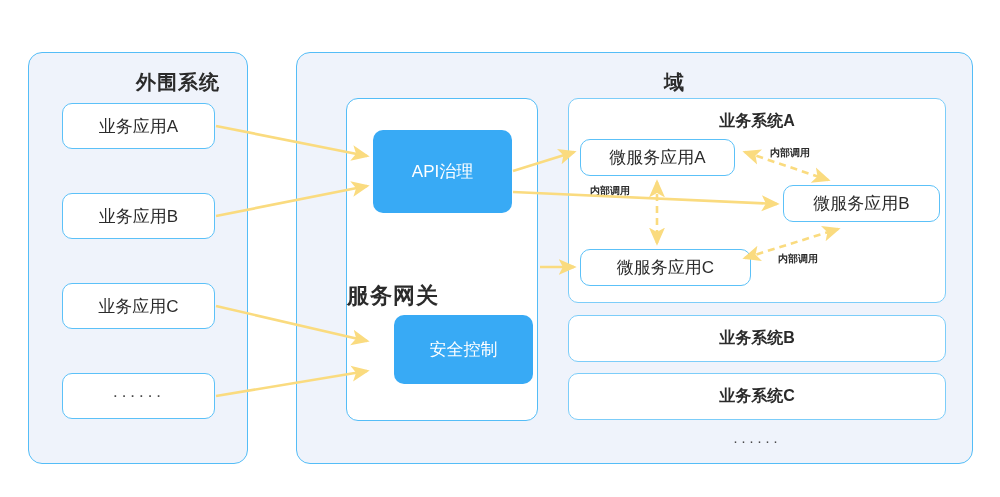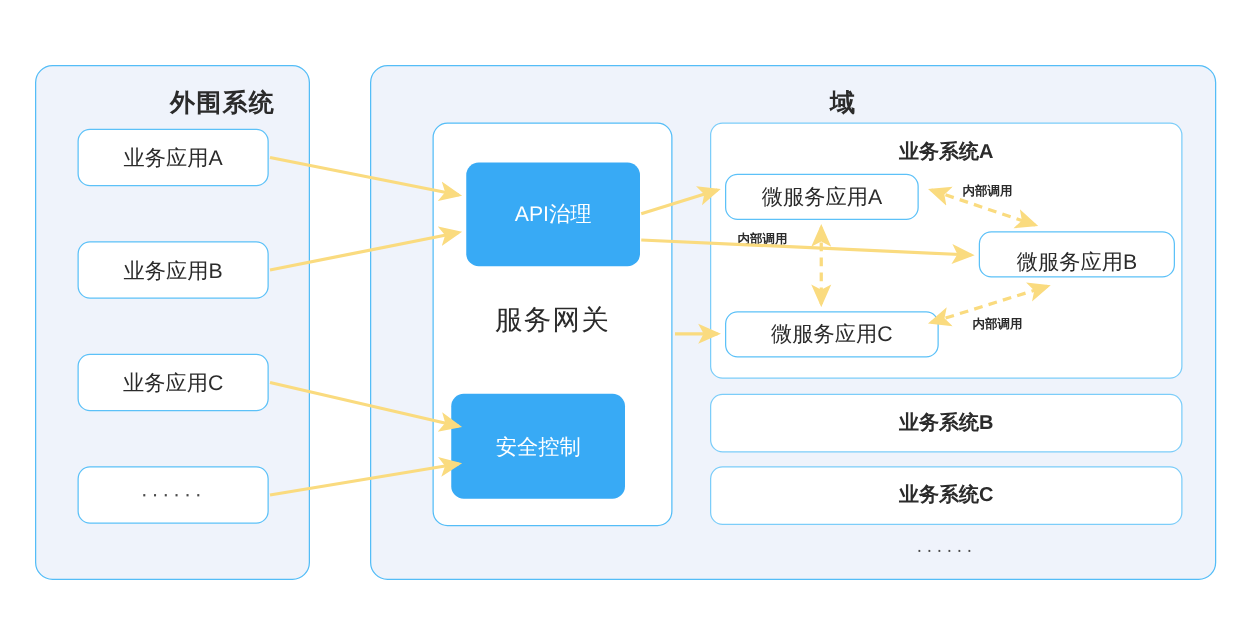--- a/index.html
+++ b/index.html
@@ -59,25 +59,26 @@
   .gateway {
     position: absolute;
     background: #ffffff;
     border: 1.5px solid #54bdf7;
     border-radius: 12px;
     box-sizing: border-box;
   }
   .gw-label {
     position: absolute;
     width: 100%;
-    text-align: center;
+    text-align: left;
     font-size: 22px;
-    font-weight: normal;
+    font-weight: bold;
     color: #2b2b2b;
     letter-spacing: 1px;
+    margin-top: 40px;
   }
   .bbox {
     position: absolute;
     background: #38aaf5;
     border-radius: 10px;
     box-sizing: border-box;
     display: flex;
     align-items: center;
     justify-content: center;
     color: #ffffff;
@@ -167,32 +168,32 @@
   <div class="panel" style="left:296px; top:52px; width:677px; height:412px;">
     <div class="panel-title" style="top:16px;">域</div>
   </div>
 
   <div class="gateway" style="left:346px; top:98px; width:192px; height:323px;">
     <div class="gw-label" style="top:142px;">服务网关</div>
   </div>
   <div class="bbox" style="left:373px; top:130px; width:139px; height:83px;">
     <span>API治理</span>
   </div>
-  <div class="bbox" style="left:361px; top:315px; width:139px; height:84px;">
+  <div class="bbox" style="left:394px; top:315px; width:139px; height:69px;">
     <span>安全控制</span>
   </div>
 
   <div class="subsys" style="left:568px; top:98px; width:378px; height:205px;">
     <div class="subsys-title" style="top:12px;">业务系统A</div>
   </div>
 
   <div class="wbox" style="left:580px; top:139px; width:155px; height:37px;">
     <span>微服务应用A</span>
   </div>
-  <div class="wbox" style="left:783px; top:185px; width:157px; height:37px;align-items:flex-end;">
+  <div class="wbox" style="left:783px; top:185px; width:157px; height:37px;">
     <span>微服务应用B</span>
   </div>
   <div class="wbox" style="left:580px; top:249px; width:171px; height:37px;">
     <span>微服务应用C</span>
   </div>
 
   <div class="edge-label" style="left:770px; top:146px;">内部调用</div>
   <div class="edge-label" style="left:590px; top:184px;">内部调用</div>
   <div class="edge-label" style="left:778px; top:252px;">内部调用</div>
 

